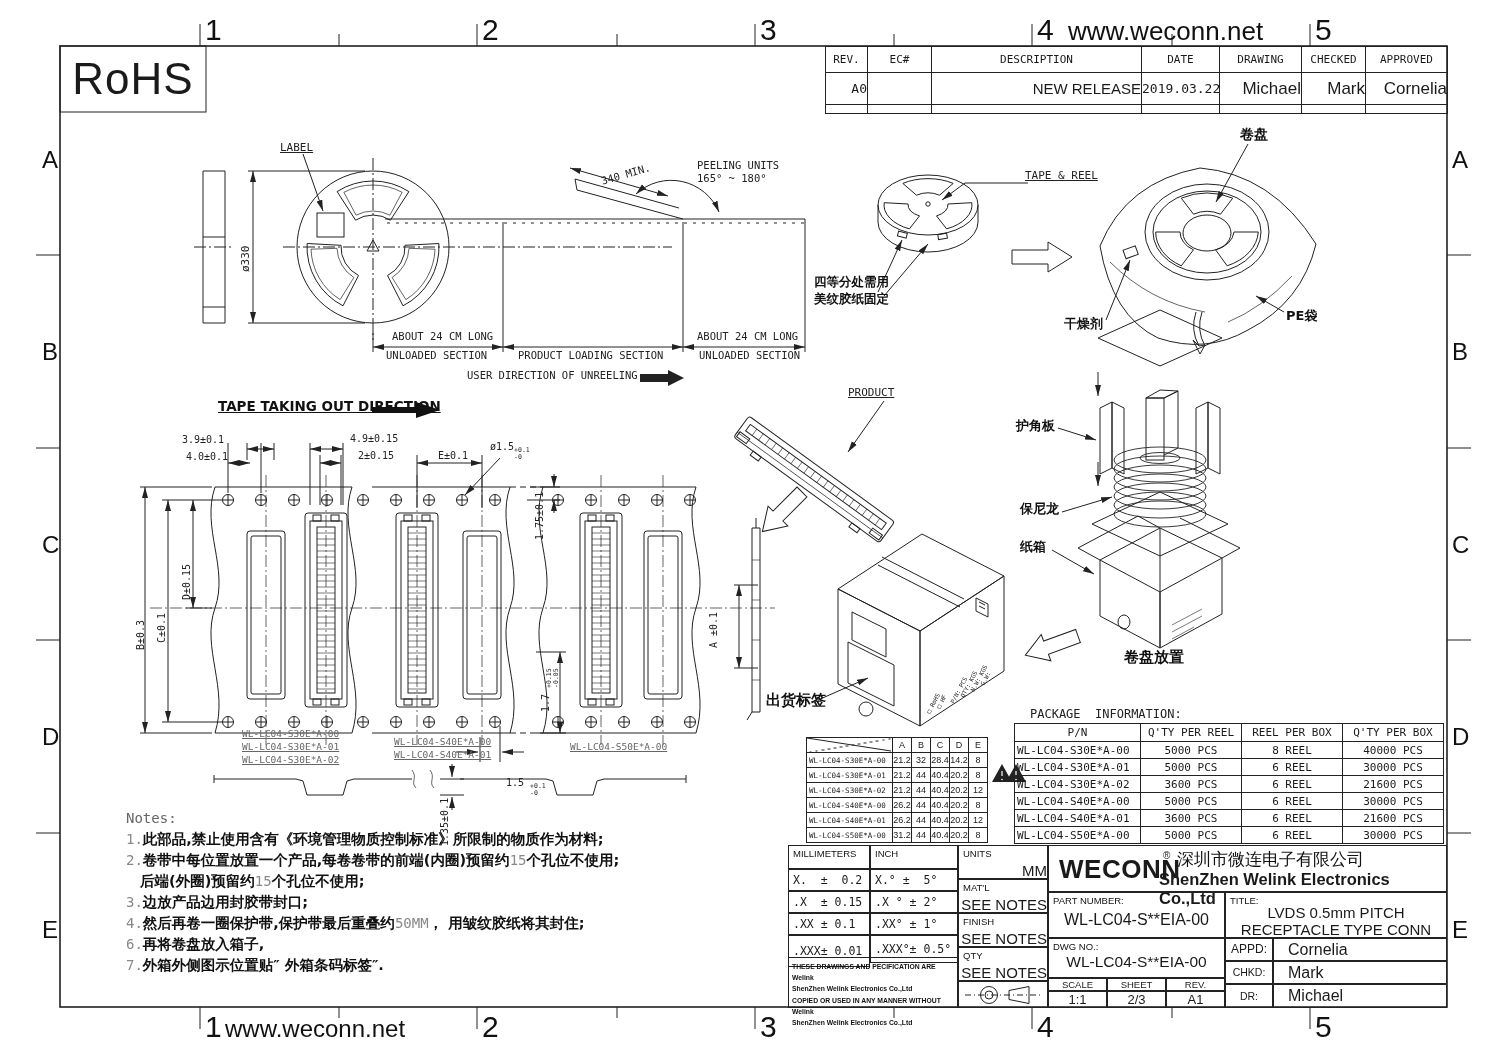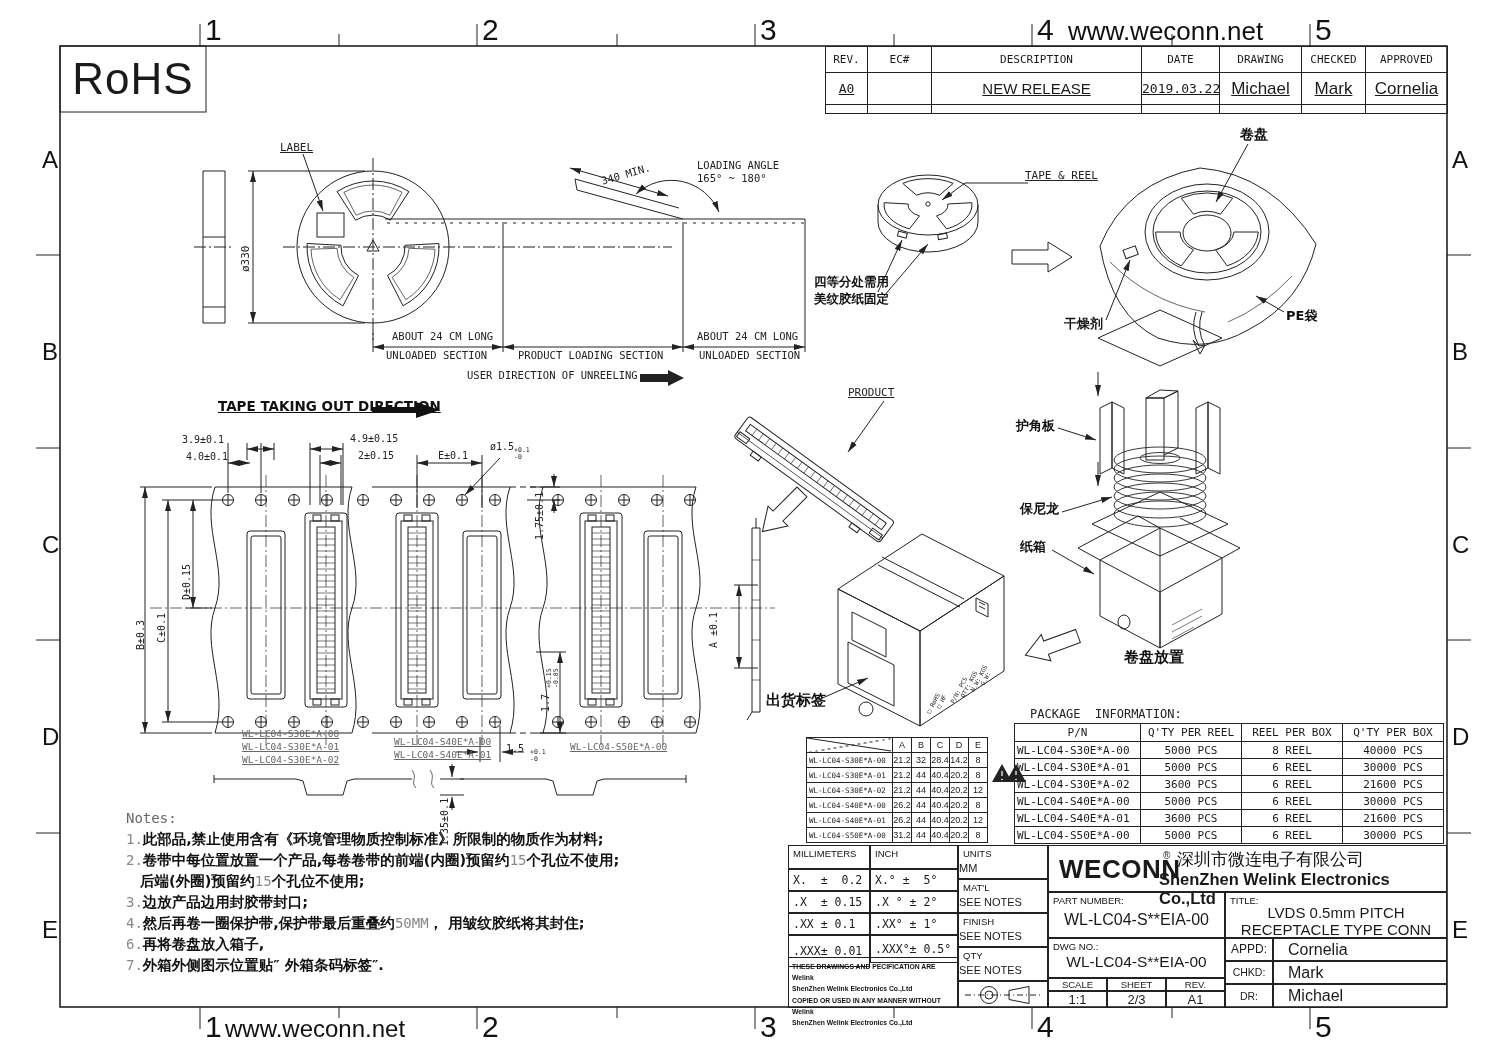--- a/index.html
+++ b/index.html
@@ -15,21 +15,21 @@
   .gridnum{position:absolute;font-family:"Liberation Sans",sans-serif;font-size:30px;font-weight:400;color:#111;}
   .gridlet{position:absolute;font-family:"Liberation Sans",sans-serif;font-size:24px;font-weight:400;color:#111;}
   .site{position:absolute;font-family:"Liberation Sans",sans-serif;color:#111;text-align:right;}
   .rohs{position:absolute;left:60px;top:46px;width:146px;height:66px;display:flex;align-items:center;justify-content:center;
         font-size:44px;font-weight:500;letter-spacing:1px;}
   
   table{border-collapse:collapse;position:absolute;table-layout:fixed;}
   td{border:1px solid #222;padding:0;overflow:hidden;white-space:nowrap;}
   .revtab{left:825px;top:46px;width:622px;font-family:"DejaVu Sans Mono",monospace;}
   .revtab .hr td{height:25px;text-align:center;font-size:11px;}
-  .revtab .vr td{height:31px;text-align:center;text-decoration:underline;}
+  .revtab .vr td{height:31px;text-align:right;}
   .revtab .er td{height:8px;}
   .revtab .nm{font-family:"Liberation Sans",sans-serif;font-size:17px;}
   .pkgtab{left:1014px;top:723px;width:429px;font-family:"DejaVu Sans Mono",monospace;font-size:11px;}
   .pkgtab td{height:16px;text-align:center;}
   .pkgtab tr.h td{height:17px;}
   .pkgtab td.pn{text-align:left;padding-left:2px;}
   .dimtab{left:806px;top:737px;width:181px;font-size:9px;font-family:"Liberation Sans",sans-serif;}
   .dimtab td{height:14px;text-align:center;}
   .dimtab td.pn{font-family:"DejaVu Sans Mono",monospace;font-size:7.5px;text-align:left;padding-left:2px;}
   .dimtab td.diag{background:linear-gradient(to bottom right,transparent 49.2%,#222 49.2%,#222 50.8%,transparent 50.8%);}
@@ -38,21 +38,21 @@
   .notes .nt{font-family:"DejaVu Sans Mono",monospace;font-size:14px;color:#666;margin-bottom:4px;}
   .notes .ln{font-family:"DejaVu Sans",sans-serif;font-weight:700;font-size:14.5px;color:#111;height:21px;white-space:pre;}
   .notes .num,.notes .g{font-family:"DejaVu Sans Mono",monospace;font-weight:400;color:#888;font-size:14px;}
   .notes .ind{padding-left:14px;}
   .notes .u{text-decoration:underline;}
   
   .tb{position:absolute;left:788px;top:845px;width:659px;height:163px;}
   .cell{position:absolute;border:1px solid #222;box-sizing:border-box;}
   .cl{position:absolute;left:4px;top:2px;font-size:9.5px;color:#111;}
   .tolv{display:flex;align-items:center;padding-left:4px;font-family:"DejaVu Sans Mono",monospace;font-size:11.5px;white-space:pre;}
-  .seev{position:absolute;left:0;right:0;top:16px;text-align:left;font-size:11px;}
+  .seev{position:absolute;left:0;right:0;top:16px;text-align:right;font-size:15px;}
   .legal{font-size:6.8px;font-weight:700;line-height:1.65;padding:3px 2px 0 3px;color:#111;}
   .ctr{text-align:center;}
   .stack{display:inline-flex;flex-direction:column;font-size:6.5px;line-height:1.05;vertical-align:-2px;font-family:"DejaVu Sans Mono",monospace;}
   .pnu{position:absolute;font-family:"DejaVu Sans Mono",monospace;font-size:9.5px;color:#666;text-decoration:underline;white-space:pre;}
   .dimt{position:absolute;font-family:"DejaVu Sans Mono",monospace;font-size:10px;color:#222;white-space:pre;}
 </style>
 </head>
 <body>
 
 <div class="sheet">
@@ -378,21 +378,21 @@
           <td></td>
           <td></td>
         </tr>
 </tbody>
     </table>
 
 <span class="lb s11 u" style="left:280px;top:142px">LABEL</span>
 <span class="lb s11 rot" style="left:240px;top:272px">ø330</span>
 
 <span class="lb s105 rot16" style="left:600px;top:176px">340 MIN.</span>
-<span class="lb s105" style="left:697px;top:160px">LOADING ANGLE</span>
+<span class="lb s105" style="left:697px;top:160px">PEELING UNITS</span>
 <span class="lb s105" style="left:697px;top:173px">165° ~ 180°</span>
 <span class="lb s105" style="left:392px;top:331px">ABOUT 24 CM LONG</span>
 <span class="lb s105" style="left:386px;top:350px">UNLOADED SECTION</span>
 <span class="lb s105" style="left:518px;top:350px">PRODUCT LOADING SECTION</span>
 <span class="lb s105" style="left:697px;top:331px">ABOUT 24 CM LONG</span>
 <span class="lb s105" style="left:699px;top:350px">UNLOADED SECTION</span>
 <span class="lb s105" style="left:467px;top:370px">USER DIRECTION OF UNREELING</span>
 
 <span class="lb s11 u" style="left:1025px;top:170px">TAPE &amp; REEL</span>
 <span class="cn" style="left:1240px;top:126px;font-size:14px">卷盘</span>
@@ -417,21 +417,21 @@
 <span class="dimt" style="left:350px;top:433px">4.9±0.15</span>
 <span class="dimt" style="left:358px;top:450px">2±0.15</span>
 <span class="dimt" style="left:438px;top:450px">E±0.1</span>
 <span class="dimt" style="left:490px;top:441px"><span>ø1.5</span><span class="stack"><span>+0.1</span><span>-0</span></span></span>
 <span class="dimt rot" style="left:534px;top:540px">1.75±0.1</span>
 <span class="dimt rot" style="left:181px;top:600px">D±0.15</span>
 <span class="dimt rot" style="left:156px;top:643px">C±0.1</span>
 <span class="dimt rot" style="left:135px;top:650px">B±0.3</span>
 <span class="dimt rot" style="left:708px;top:648px">A ±0.1</span>
 <span class="dimt rot" style="left:540px;top:712px"><span>1.7</span> <span class="stack"><span>+0.15</span><span>-0.05</span></span></span>
-<span class="dimt" style="left:506px;top:743px"><span>1.5</span> <span class="stack"><span>+0.1</span><span>-0</span></span></span>
+<span class="dimt" style="left:506px;top:777px"><span>1.5</span> <span class="stack"><span>+0.1</span><span>-0</span></span></span>
 <span class="dimt rot" style="left:439px;top:846px">1.35±0.1</span>
 
 <span class="pnu" style="left:242px;top:728px">WL-LC04-S30E*A-00</span>
 <span class="pnu" style="left:242px;top:741px">WL-LC04-S30E*A-01</span>
 <span class="pnu" style="left:242px;top:754px">WL-LC04-S30E*A-02</span>
 <span class="pnu" style="left:394px;top:736px">WL-LC04-S40E*A-00</span>
 <span class="pnu" style="left:394px;top:749px">WL-LC04-S40E*A-01</span>
 <span class="pnu" style="left:570px;top:741px">WL-LC04-S50E*A-00</span>
 
 <span class="lb s12" style="left:1030px;top:708px">PACKAGE  INFORMATION:</span>

